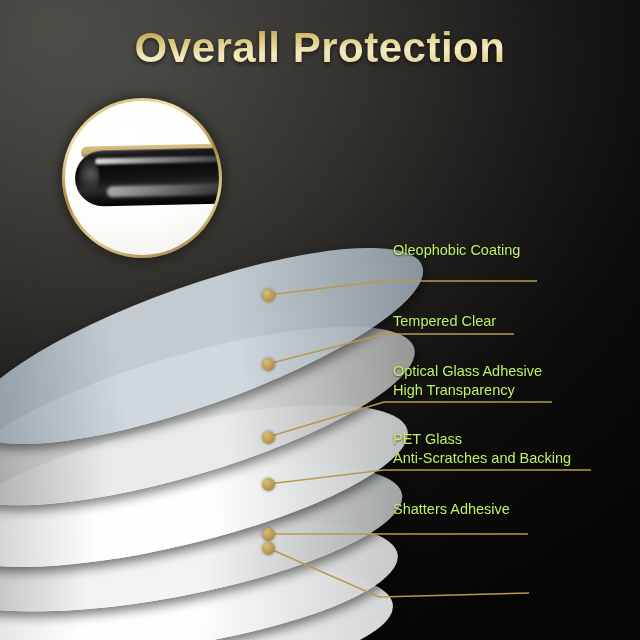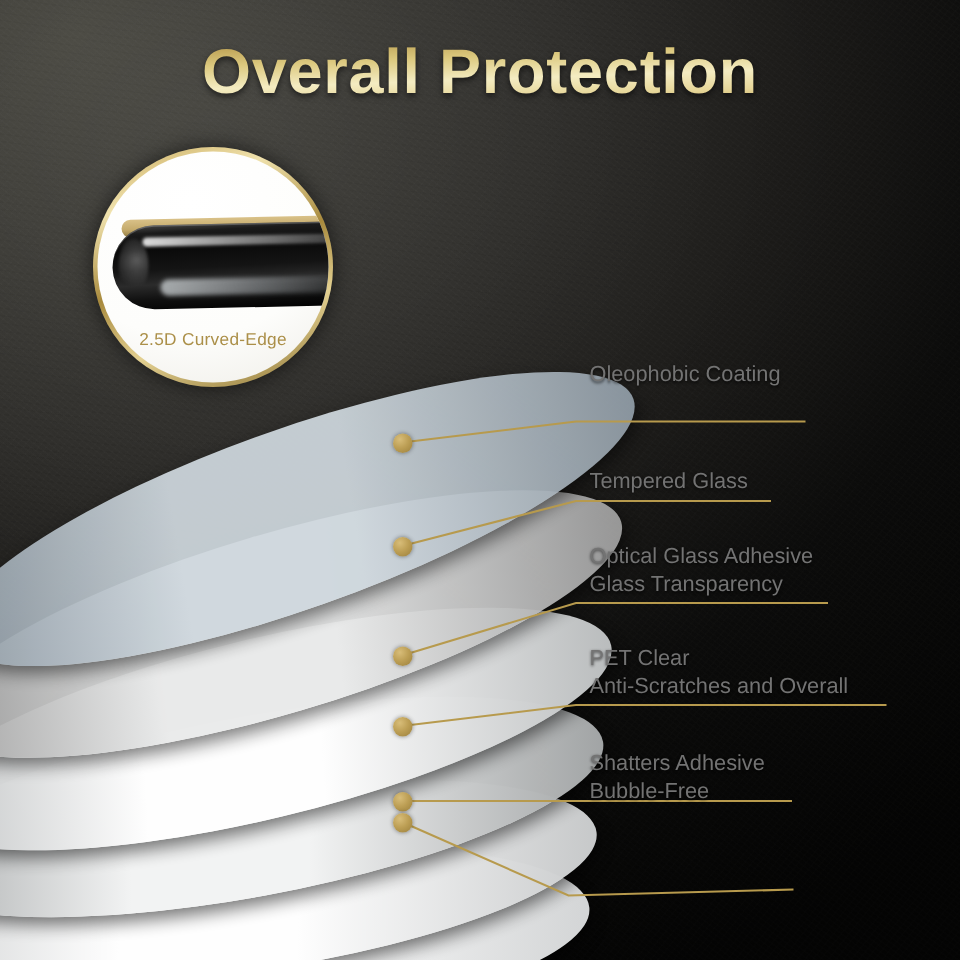--- a/index.html
+++ b/index.html
@@ -171,21 +171,21 @@
     width: 13px;
     height: 13px;
     margin-left: -6.5px;
     margin-top: -6.5px;
     border-radius: 50%;
     background: radial-gradient(circle at 35% 30%, #d8bd79 0%, #bc9e54 48%, #9a7f3c 100%);
     box-shadow: 0 0 3px rgba(0,0,0,.45);
   }
   .label {
     position: absolute;
-    color: #737373;
+    color: #bef264;
     font-size: 14.5px;
     line-height: 19px;
     white-space: nowrap;
     text-shadow: 0 1px 2px rgba(0,0,0,.65);
   }
   svg.leaders {
     position: absolute;
     inset: 0;
     width: 640px;
     height: 640px;
@@ -204,21 +204,20 @@
   <div class="title">Overall Protection</div>
 
   <div class="inset-wrap">
     <div class="inset-ring"></div>
     <div class="inset-disc">
       <div class="edge-top-strip"></div>
       <div class="edge-body"></div>
       <div class="edge-gloss-a"></div>
       <div class="edge-gloss-b"></div>
       <div class="edge-cap-shine"></div>
-      <div class="inset-caption">2.5D Curved-Edge</div>
     </div>
   </div>
 
   <div class="layers" id="layer-stack">
       <div class="layer" style="left: 74px; top: 318px; width: 480px; height: 120px; transform: rotate(-5.5deg); background: linear-gradient(100deg, rgb(212, 214, 215) 0%, rgb(255, 255, 255) 34%, rgb(255, 255, 255) 58%, rgb(212, 214, 215) 100%); opacity: 0.99; box-shadow: rgba(0, 0, 0, 0.55) 0px 5px 12px;"></div>
       <div class="layer" style="left: 80px; top: 278px; width: 480px; height: 120px; transform: rotate(-8deg); background: linear-gradient(100deg, rgb(199, 201, 202) 0%, rgb(255, 255, 255) 34%, rgb(255, 255, 255) 58%, rgb(199, 201, 202) 100%); opacity: 0.99; box-shadow: rgba(0, 0, 0, 0.55) 0px 5px 12px;"></div>
       <div class="layer" style="left: 86px; top: 228px; width: 480px; height: 120px; transform: rotate(-10.5deg); background: linear-gradient(100deg, rgb(159, 162, 163) 0%, rgb(242, 243, 243) 34%, rgb(242, 243, 243) 58%, rgb(159, 162, 163) 100%); opacity: 0.99; box-shadow: rgba(0, 0, 0, 0.55) 0px 5px 12px;"></div>
       <div class="layer" style="left: 94px; top: 176px; width: 480px; height: 120px; transform: rotate(-13.5deg); background: linear-gradient(100deg, rgb(185, 188, 189) 0%, rgb(255, 255, 255) 34%, rgb(255, 255, 255) 58%, rgb(185, 188, 189) 100%); opacity: 0.99; box-shadow: rgba(0, 0, 0, 0.55) 0px 5px 12px;"></div>
       <div class="layer" style="left: 104px; top: 106px; width: 480px; height: 120px; transform: rotate(-16.5deg); background: linear-gradient(100deg, rgb(154, 154, 154) 0%, rgb(233, 234, 234) 34%, rgb(233, 234, 234) 58%, rgb(154, 154, 154) 100%); opacity: 0.95; box-shadow: rgba(0, 0, 0, 0.55) 0px 5px 12px;"></div>
       <div class="layer" style="left: 116px; top: 36px; width: 480px; height: 120px; transform: rotate(-19.5deg); background: linear-gradient(100deg, rgb(142, 154, 164) 0%, rgb(207, 216, 222) 34%, rgb(207, 216, 222) 58%, rgb(142, 154, 164) 100%); opacity: 0.93; box-shadow: rgba(0, 0, 0, 0.55) 0px 5px 12px;"></div>
@@ -233,33 +232,32 @@
       <polyline points="268,548 379,597 529,593" fill="none" stroke="#b79a4d" stroke-width="1.4"></polyline>
     </svg>
 
   <div class="callouts" id="callouts">
       <div class="dot" style="left: 268px; top: 295px;"></div>
       <div class="label" style="left: 393px; top: 241px;">
         <div>Oleophobic Coating</div>
       </div>
       <div class="dot" style="left: 268px; top: 364px;"></div>
       <div class="label" style="left: 393px; top: 312px;">
-        <div>Tempered Glass</div>
+        <div>Tempered Clear</div>
       </div>
       <div class="dot" style="left: 268px; top: 437px;"></div>
       <div class="label" style="left: 393px; top: 362px;">
         <div>Optical Glass Adhesive</div>
-        <div>Glass Transparency</div>
+        <div>High Transparency</div>
       </div>
       <div class="dot" style="left: 268px; top: 484px;"></div>
       <div class="label" style="left: 393px; top: 430px;">
-        <div>PET Clear</div>
-        <div>Anti-Scratches and Overall</div>
+        <div>PET Glass</div>
+        <div>Anti-Scratches and Backing</div>
       </div>
       <div class="dot" style="left: 268px; top: 534px;"></div>
       <div class="label" style="left: 393px; top: 500px;">
         <div>Shatters Adhesive</div>
-        <div>Bubble-Free</div>
       </div>
       <div class="dot" style="left: 268px; top: 548px;"></div>
     </div>
 
 </div>
 
 </body></html>

